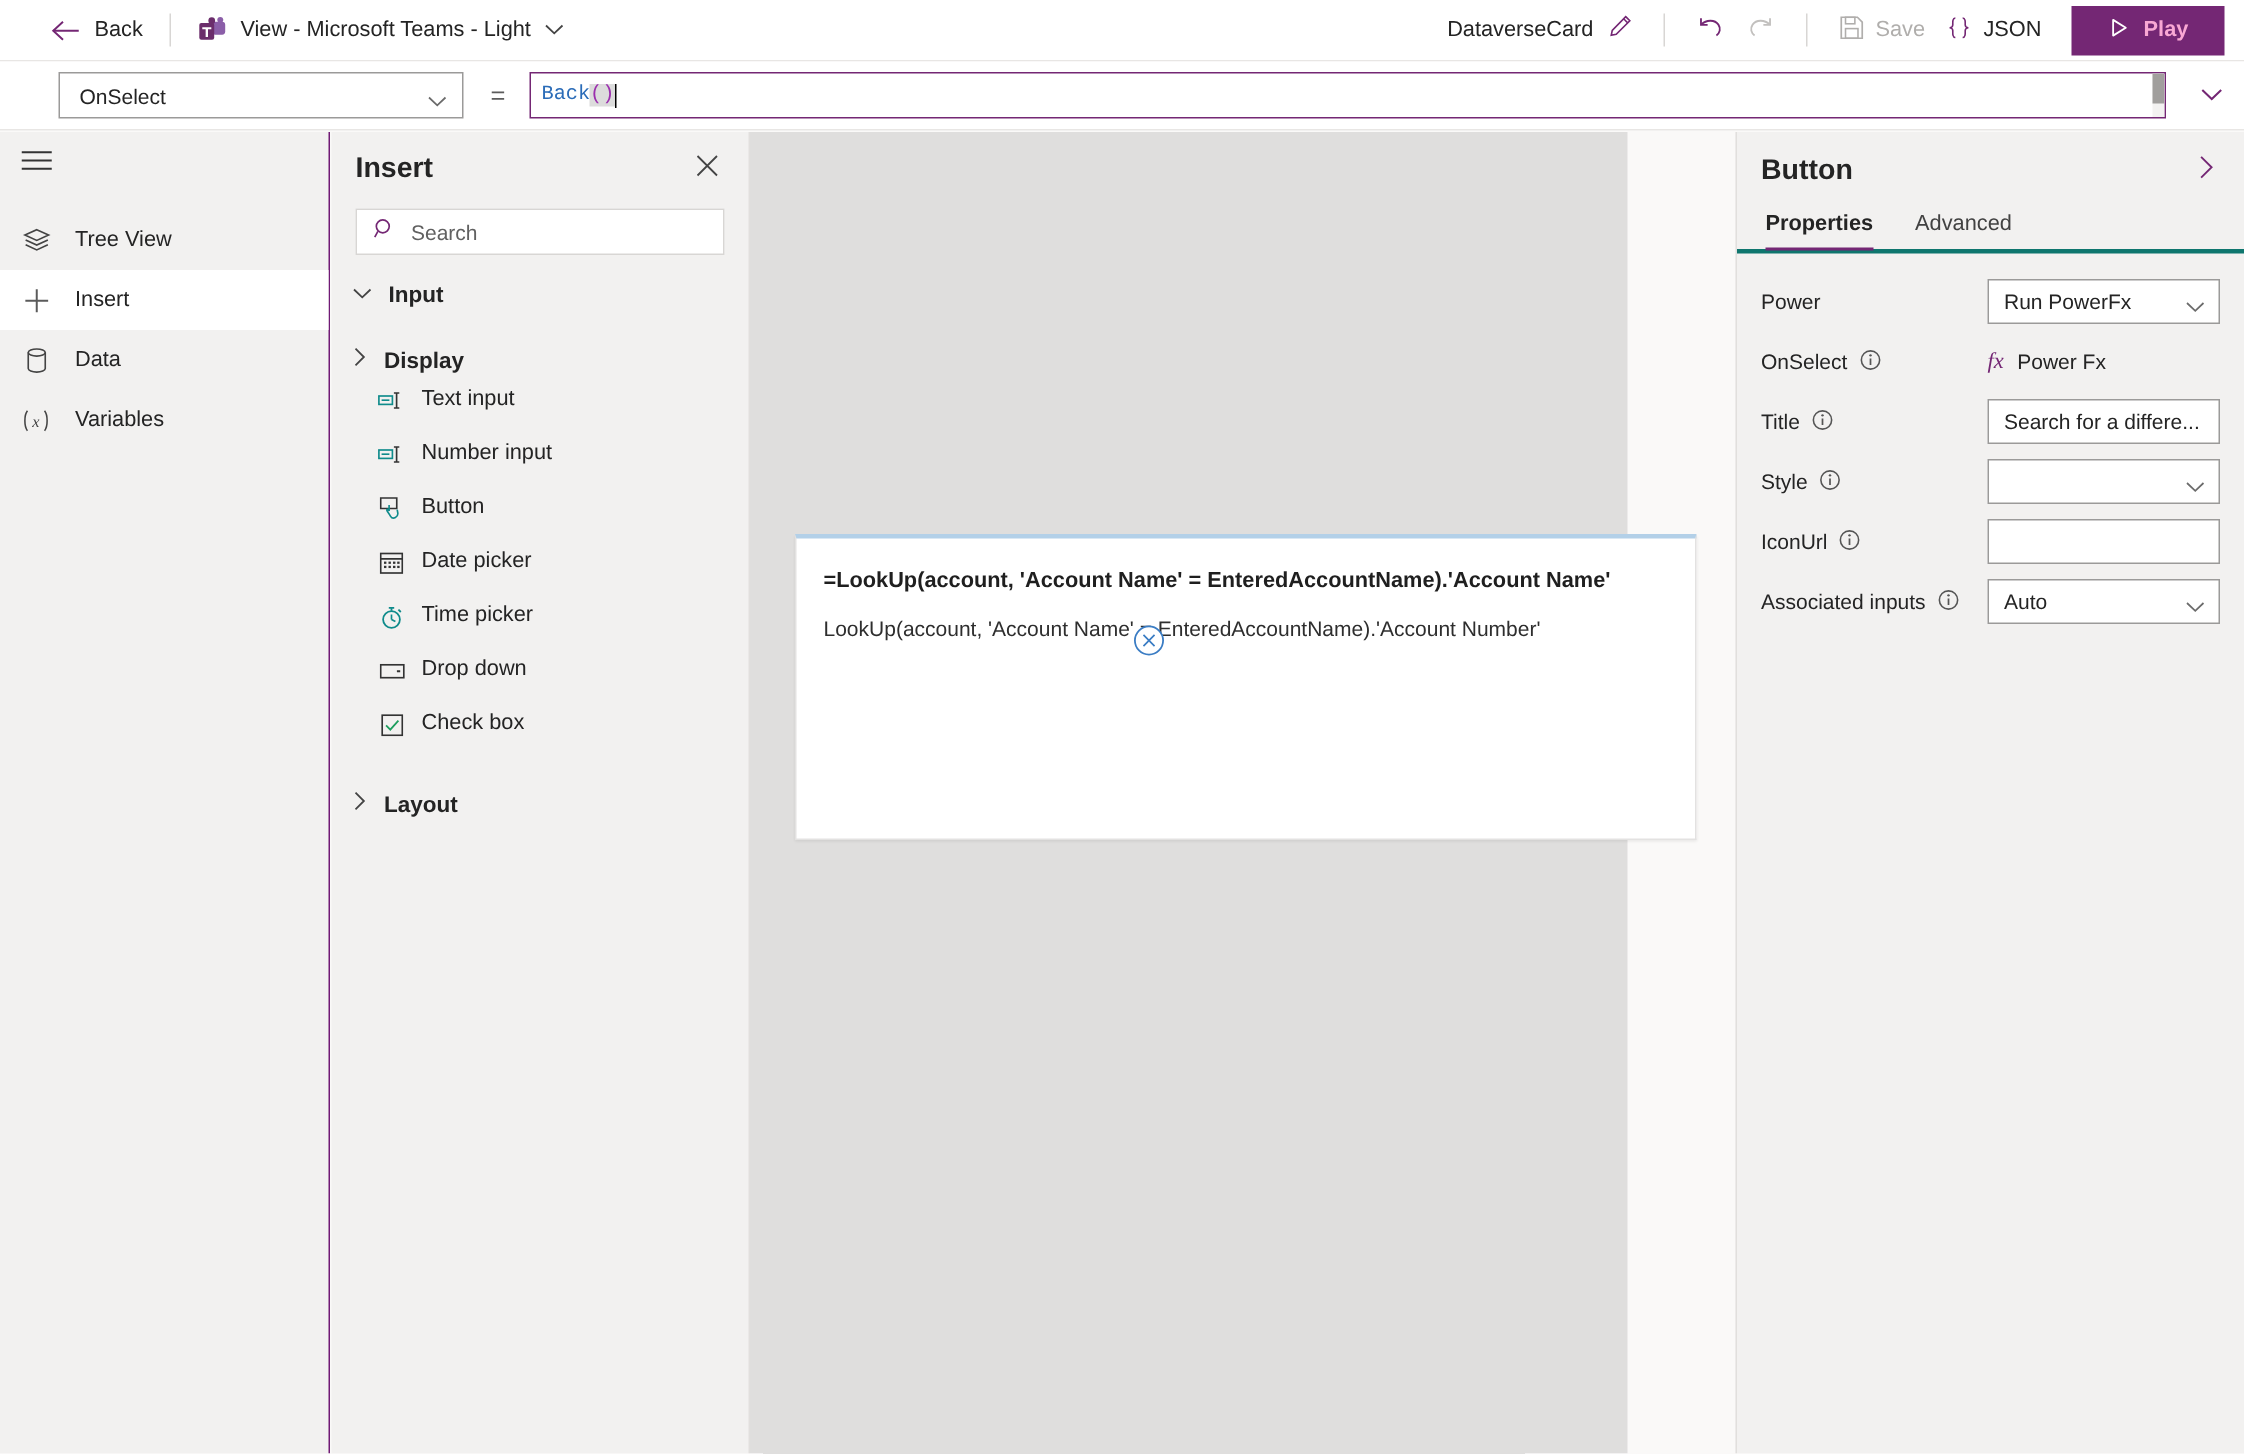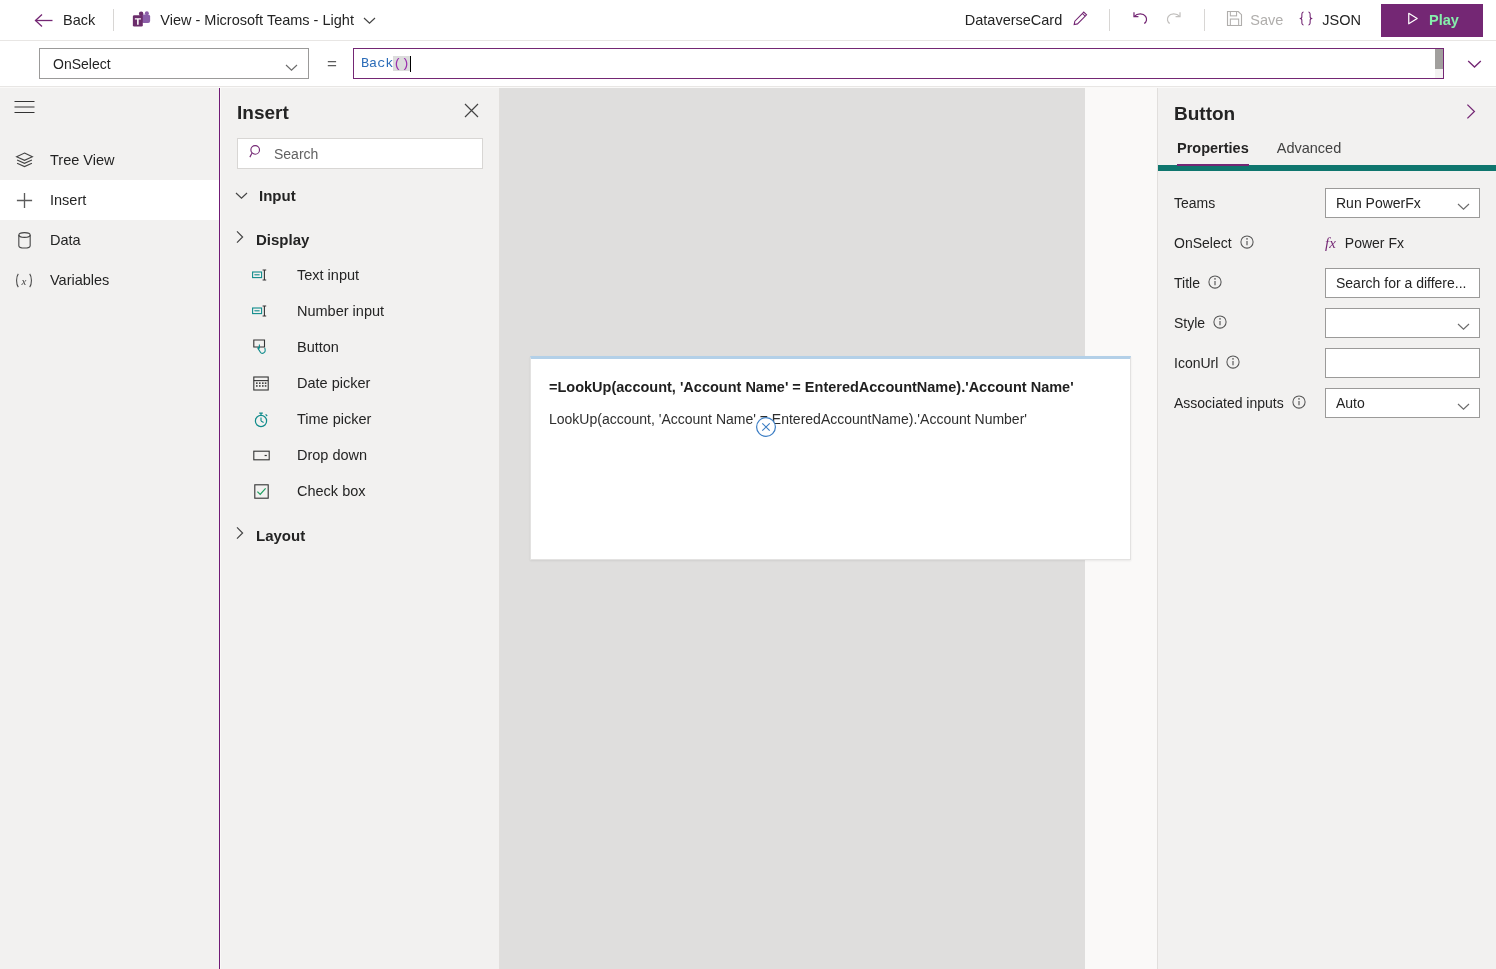--- a/index.html
+++ b/index.html
@@ -44,21 +44,21 @@
   .pencil { cursor: pointer; display: block; }
   .icon-btn {
     display: flex; align-items: center; justify-content: center;
     height: 32px; min-width: 32px; padding: 0 7px; cursor: pointer;
     gap: 7px; font-size: 14.5px; color: #242424;
   }
   .icon-btn.disabled { color: #b0aeac; cursor: default; }
   .play-btn {
     display: flex; align-items: center; justify-content: center; gap: 9px;
     width: 102px; height: 33px; margin-right: 13px; margin-left: 13px;
-    background: #742774; color: #86efac;
+    background: #742774; color: #f9a8d4;
     font-size: 14.5px; font-weight: bold; cursor: pointer;
   }
 
   
   .formulabar {
     position: absolute; left: 0; top: 41px; width: 1496px; height: 46px;
     background: #ffffff; display: flex; align-items: center;
     border-bottom: 1px solid #e8e6e4;
   }
   .prop-select {
@@ -128,21 +128,21 @@
     border: 1px solid #d8d6d4; display: flex; align-items: center;
     padding-left: 11px; gap: 10px; cursor: text;
   }
   .ip-search .ph { font-size: 14px; color: #616161; }
   .grp {
     display: flex; align-items: center; gap: 11px;
     height: 36px; margin: 8px 0 0 14px; cursor: pointer;
   }
   .grp .lbl { font-size: 15px; font-weight: bold; color: #242424; }
   .ip-item {
-    display: flex; align-items: center; gap: 27px;
+    display: flex; gap: 11px;
     height: 36px; margin-left: 31px; cursor: pointer;
   }
   .ip-item .lbl { font-size: 14.5px; color: #242424; }
   .ip-ico { width: 18px; height: 18px; display: flex; align-items: center; justify-content: center; }
 
   
   .canvas {
     position: absolute; left: 500px; top: 88px; width: 585px; height: 881px;
     background: #dfdedd;
   }
@@ -179,21 +179,21 @@
     background: #f2f1f0; border-left: 1px solid #e1dfdd;
   }
   .rp-head {
     display: flex; align-items: center; justify-content: space-between;
     padding: 13px 17px 0 16px;
   }
   .rp-title { font-size: 19px; font-weight: bold; color: #242424; }
   .rp-collapse { cursor: pointer; padding: 2px; }
   .rp-tabs {
     display: flex; gap: 28px; padding: 0 19px;
-    margin-top: 14px; border-bottom: 6px solid #0f766e;
+    margin-top: 14px; border-bottom: 3px solid #0f766e;
   }
   .rp-tab {
     font-size: 14.5px; color: #424242; padding-bottom: 9px;
     cursor: pointer; position: relative;
   }
   .rp-tab.active { font-weight: bold; color: #242424; }
   .rp-tab.active::after {
     content: ""; position: absolute; left: 0; right: 0; bottom: -1px;
     height: 2.5px; background: #742774;
   }
@@ -570,21 +570,21 @@
       </div>
       <div class="rp-tab">
         <span>Advanced</span>
       </div>
     </div>
 
     <div style="height:12px;"></div>
 
     <div class="prow">
       <div class="plabel">
-        <span>Teams</span>
+        <span>Power</span>
       </div>
       <div class="pctl">
         <div class="p-input sel">
           <span>Run PowerFx</span>
           <span class="sel-chev">
             <svg width="13" height="9" viewBox="0 0 13 9">
               <path d="M1 2 L6.5 7.2 L12 2" fill="none" stroke="#6b6b6b" stroke-width="1.15"></path>
             </svg>
           </span>
         </div>

